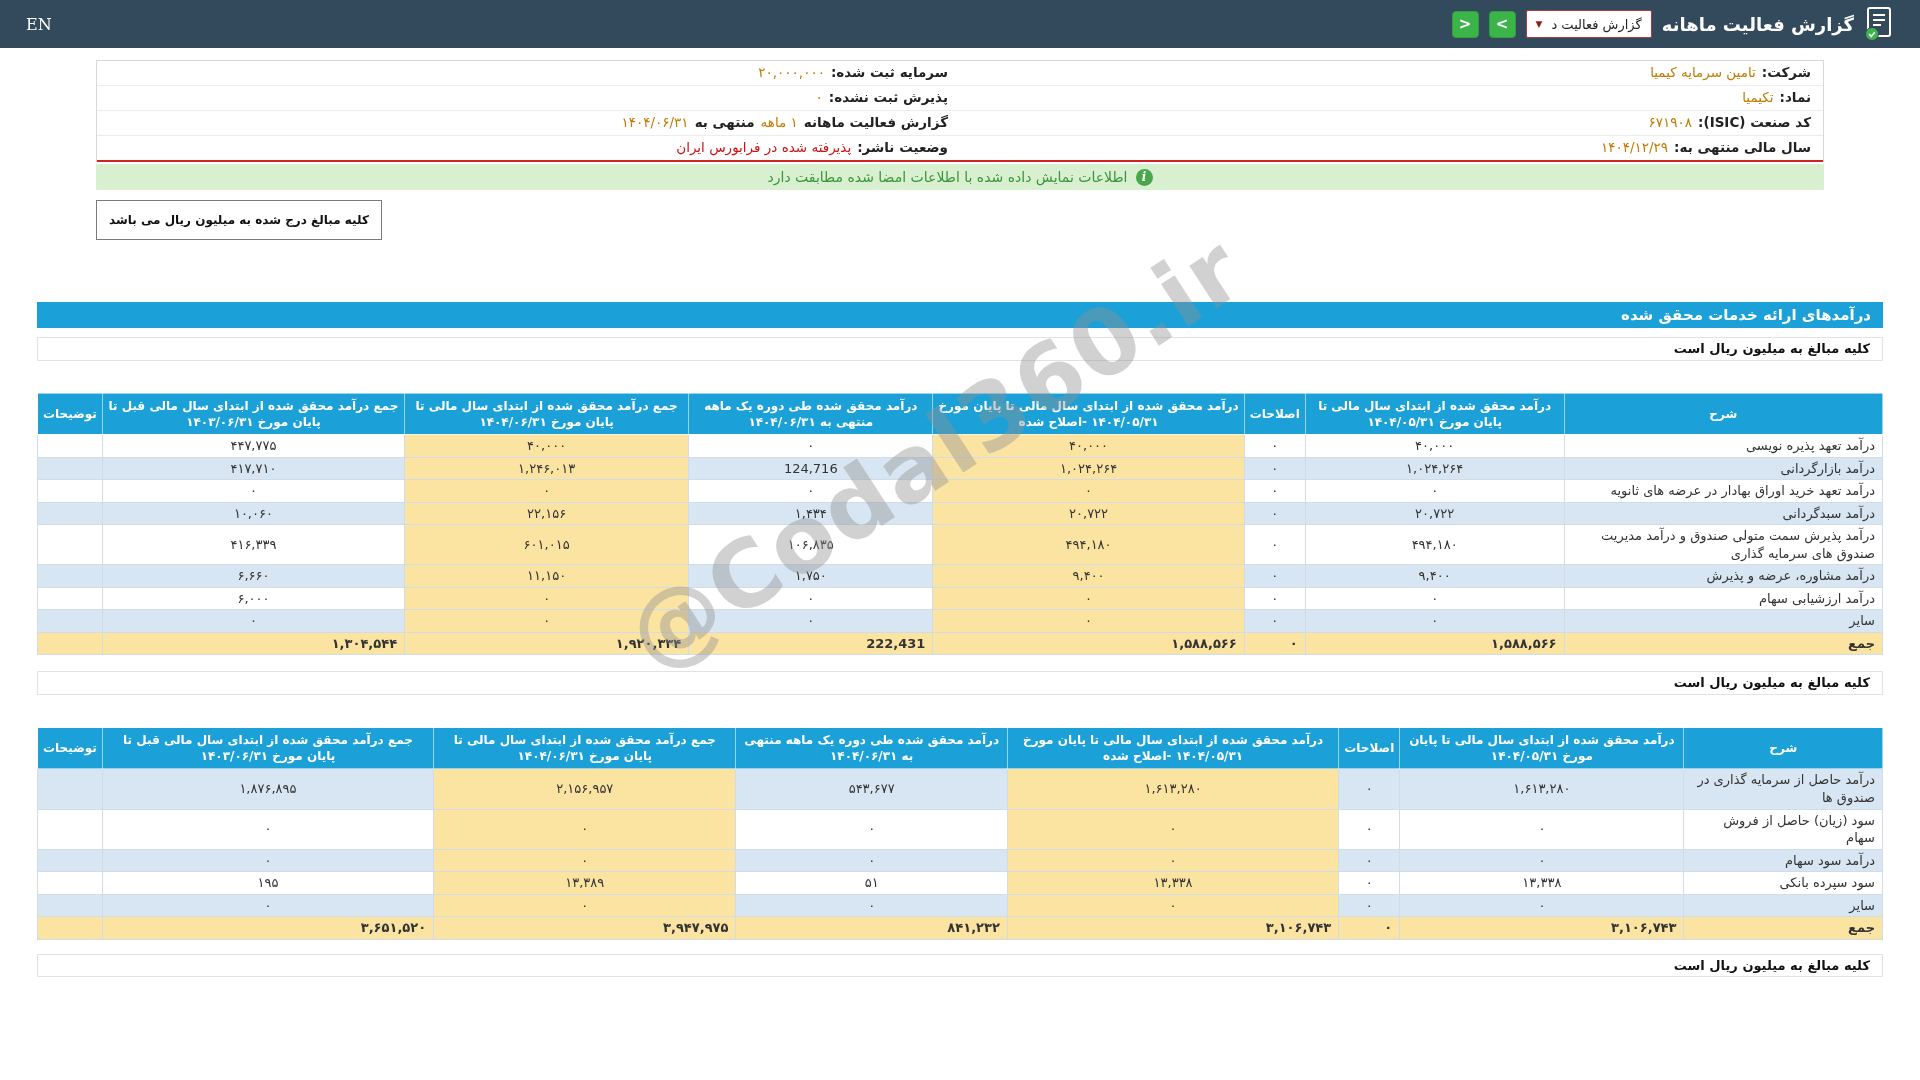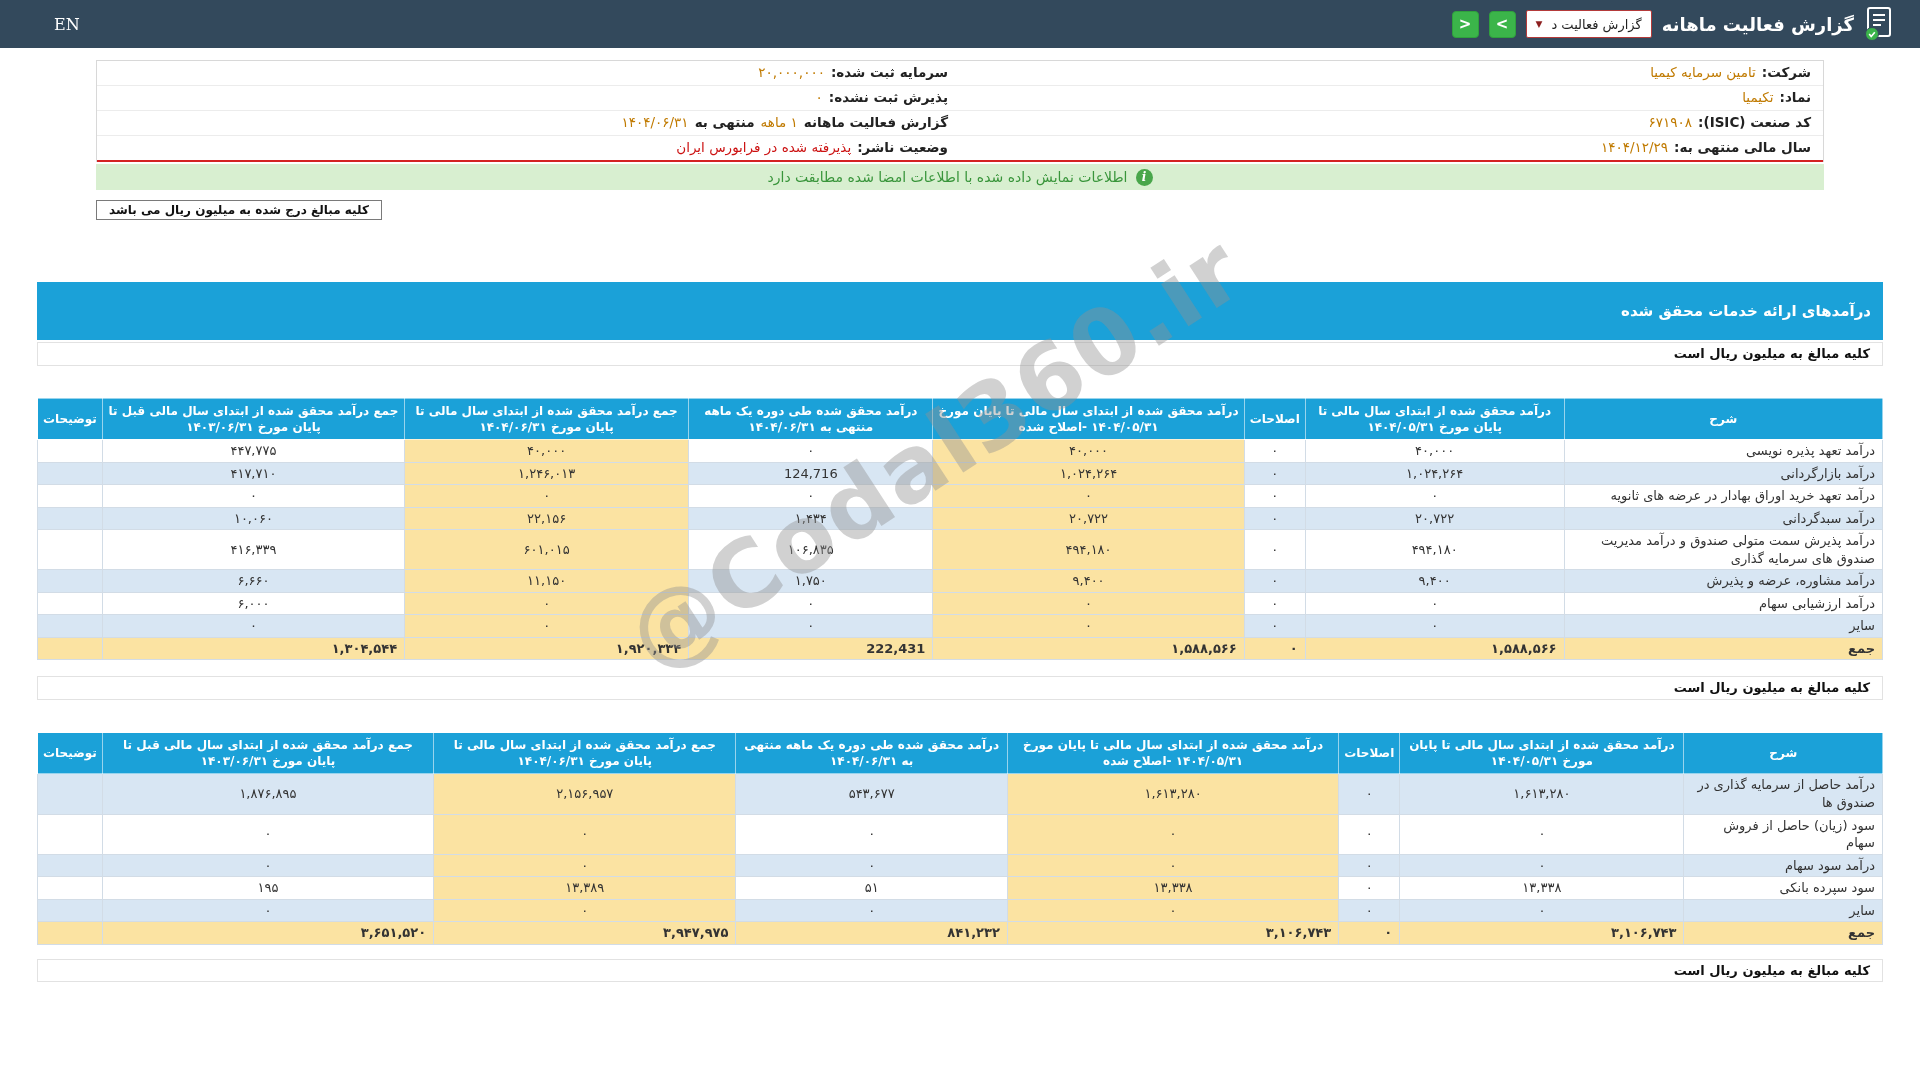--- a/index.html
+++ b/index.html
@@ -27,21 +27,21 @@
     font-family:inherit; cursor:pointer;
   }
   .dd-caret { font-size:9px; color:#8d1f1f; }
   .nav-btn {
     width:27px; height:27px; background:#3bb54a; border:1px solid #2fa03d;
     color:#fff; border-radius:4px; font-weight:bold; font-size:15px;
     line-height:1; padding:0; cursor:pointer; font-family:inherit;
   }
   .lang {
     color:#fff; font-size:16px; text-decoration:none;
-    font-family:"DejaVu Serif", serif; cursor:pointer;margin-left:28px;
+    font-family:"DejaVu Serif", serif; cursor:pointer;
   }
 
   
   .company-info {
     margin:12px 96px 0; border:1px solid #d8d8d8; border-bottom:none;
     font-size:13.5px; background:#fff;
   }
   .ci-row { display:flex; border-bottom:1px solid #ececec; }
   .ci-row.ci-row-last { border-bottom:2px solid #d42222; }
   .ci-cell {
@@ -62,35 +62,35 @@
     width:17px; height:17px; border-radius:50%; background:#49a64b; color:#fff;
     font-size:12px; font-weight:bold; font-style:italic;
     font-family:"DejaVu Serif", serif;
     display:inline-flex; align-items:center; justify-content:center; flex:0 0 auto;
   }
 
   
   .note-box-row { margin:10px 96px 0; }
   .note-box {
     width:fit-content; margin:0 auto 0 0;
-    border:1px solid #7a7a7a; padding:2px 12px;
+    border:1px solid #7a7a7a; padding:12px 12px;
     font-size:12px; font-weight:bold; color:#111;
   }
 
   
   .report-section { margin:0 37px; }
   .section1 { margin-top:62px; }
   .section2 { margin-top:16px; }
   .section3 { margin-top:14px; }
   .section-title {
     background:#1ba1d8; color:#fff; font-weight:bold;
-    font-size:15px; padding:20px 12px; line-height:1.2;
+    font-size:15px; padding:4px 12px; line-height:1.2;
   }
   .unit-row {
-    margin-top:2px; border:1px solid #e2e2e2; background:#fff;
+    margin-top:9px; border:1px solid #e2e2e2; background:#fff;
     font-weight:bold; font-size:13px; color:#111; padding:3px 12px; line-height:1.2;
   }
   .table-wrap { margin-top:32px; }
 
   
   .data-table { width:100%; border-collapse:collapse; direction:rtl; }
   .data-table th {
     background:#1ba1d8; color:#fff; font-weight:bold; font-size:12px;
     padding:4px 5px; border:1px solid rgba(255,255,255,0.55); line-height:1.35;
   }

